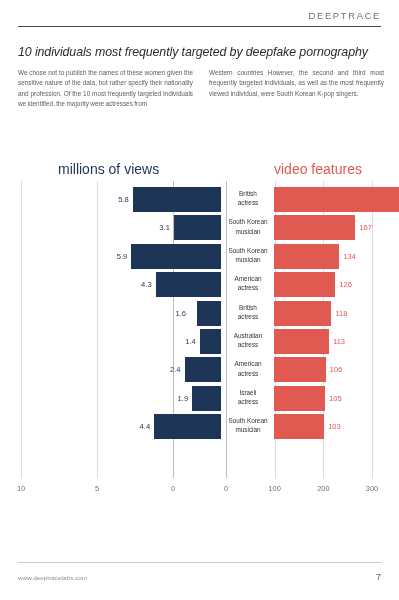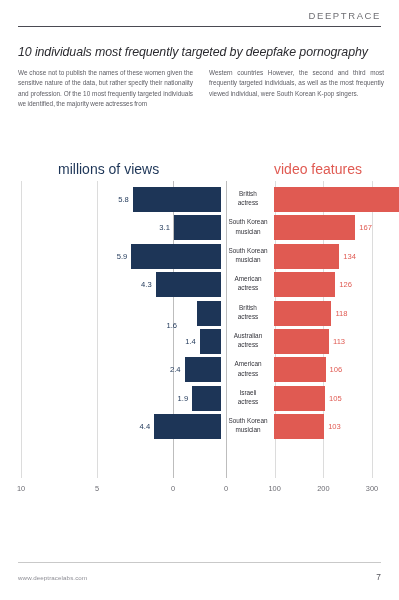--- a/index.html
+++ b/index.html
@@ -251,21 +251,21 @@
           </div>
           <div class="row">
             <div class="bar-left" style="left: 107.64px; width: 65.36px;"></div>
             <div class="val-left" style="left: 73.64px; width: 30px;">4.3</div>
             <div class="row-label">American<br>actress</div>
             <div class="bar-right" style="left: 226px; width: 61.32px;"></div>
             <div class="val-right" style="left: 291.32px;">126</div>
           </div>
           <div class="row">
             <div class="bar-left" style="left: 148.68px; width: 24.32px;"></div>
-            <div class="val-left" style="left: 99px; width: 30px; margin-top: 12px;">1.6</div>
+            <div class="val-left" style="left: 108px; width: 30px;">1.6</div>
             <div class="row-label">British<br>actress</div>
             <div class="bar-right" style="left: 226px; width: 57.4267px;"></div>
             <div class="val-right" style="left: 287.427px;">118</div>
           </div>
           <div class="row">
             <div class="bar-left" style="left: 151.72px; width: 21.28px;"></div>
             <div class="val-left" style="left: 117.72px; width: 30px;">1.4</div>
             <div class="row-label">Australian<br>actress</div>
             <div class="bar-right" style="left: 226px; width: 54.9933px;"></div>
             <div class="val-right" style="left: 284.993px;">113</div>

